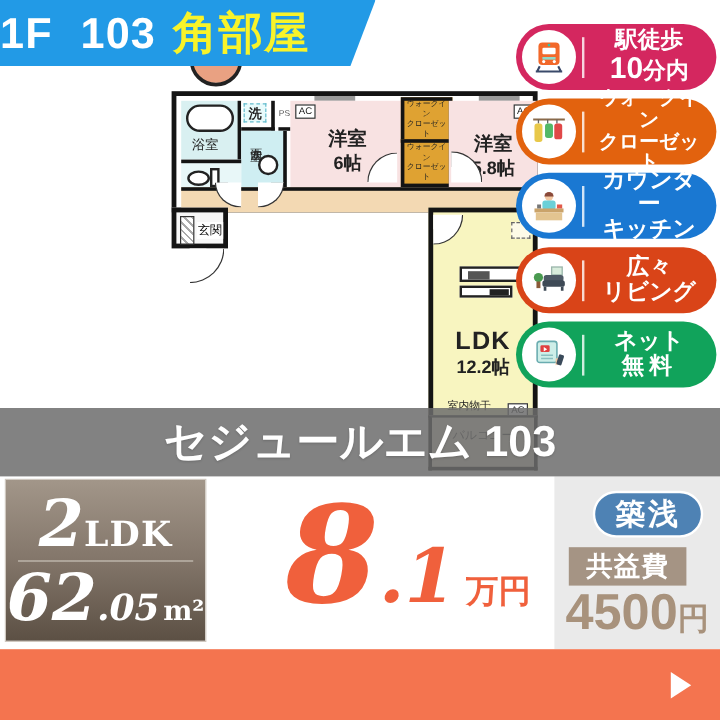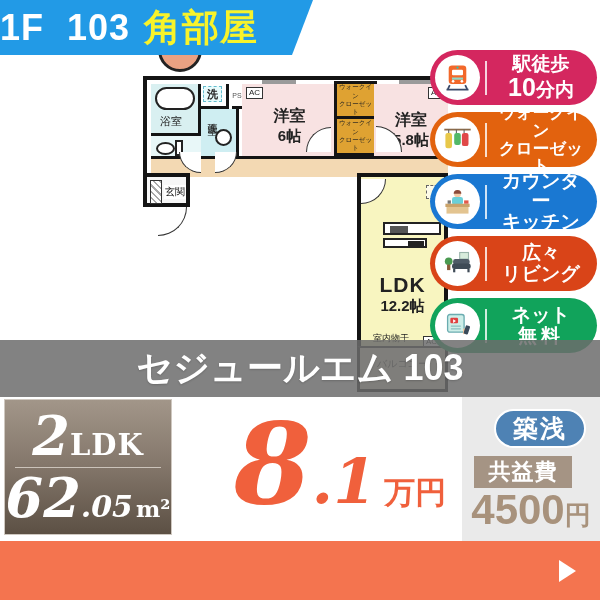--- a/index.html
+++ b/index.html
@@ -66,21 +66,21 @@
   .arc{position:absolute;background:#fff;}
   .arc-br{border-right:1.6px solid #333;border-bottom:1.6px solid #333;border-radius:0 0 100% 0;}
   .arc-bl{border-left:1.6px solid #333;border-bottom:1.6px solid #333;border-radius:0 0 0 100%;}
   .arc-tr{border-top:1.6px solid #333;border-right:1.6px solid #333;border-radius:0 100% 0 0;}
   .arc-tl{border-top:1.6px solid #333;border-left:1.6px solid #333;border-radius:100% 0 0 0;}
   .hatch{position:absolute;left:3px;top:3px;width:12px;height:24px;border:1.5px solid #333;
          background:repeating-linear-gradient(45deg,#fff 0 3px,#aaa 3px 4.5px);}
   .genkan-lbl{position:absolute;left:17px;top:8px;font-size:10px;background:#fff;padding:0 1px;}
   
   .badge{position:absolute;left:430px;width:167px;height:55px;border-radius:28px;z-index:6;
-         display:flex;align-items:center;padding-left:5px;box-sizing:border-box;margin-top:30px;}
+         display:flex;align-items:center;padding-left:5px;box-sizing:border-box;}
   .bicon{width:45px;height:45px;border-radius:50%;background:#fff;flex:none;
          display:flex;align-items:center;justify-content:center;}
   .bicon svg{width:33px;height:33px;}
   .bsep{width:2px;height:34px;background:rgba(255,255,255,.8);margin:0 6px 0 5px;flex:none;}
   .btext{flex:1;text-align:center;color:#fff;font-weight:800;font-size:19px;line-height:1.08;
          padding-right:8px;}
   .btext .big{font-size:25px;}
   .btext.small{font-size:16.5px;}
   
   .band{position:absolute;left:0;top:340px;width:600px;height:57px;z-index:8;
@@ -97,21 +97,21 @@
   .specrow{display:flex;align-items:baseline;line-height:1;}
   .sp-big{font-size:54px;font-style:italic;font-weight:700;}
   .sp-mid{font-size:29px;font-weight:700;letter-spacing:1px;}
   .sp-dec{font-size:30px;font-style:italic;font-weight:700;}
   .sp-unit{font-size:23px;font-weight:700;margin-left:3px;}
   .price{position:absolute;left:212px;top:408px;width:256px;height:130px;z-index:5;
          display:flex;align-items:baseline;justify-content:center;line-height:1;
          font-family:"DejaVu Serif",serif;font-style:italic;font-weight:700;}
   .pr-int{font-size:112px;}
   .pr-dec{font-size:62px;}
-  .pr-unit{font-size:31px;font-style:normal;font-weight:800;margin-left:8px;
+  .pr-unit{font-size:27px;font-style:normal;font-weight:800;margin-left:8px;
            font-family:"Liberation Sans",sans-serif;}
   .agepill{position:absolute;left:494px;top:409px;width:92px;height:39px;border-radius:21px;z-index:5;
            border:2px solid #fff;box-sizing:border-box;display:flex;align-items:center;justify-content:center;
            color:#fff;font-size:25px;font-weight:800;letter-spacing:2px;}
   .feelabel{position:absolute;left:474px;top:456px;width:98px;height:32px;z-index:5;
             display:flex;align-items:center;justify-content:center;color:#fff;font-size:22px;font-weight:800;letter-spacing:1px;}
   .feevalue{position:absolute;left:462px;top:489px;width:138px;z-index:5;text-align:center;
             color:#a8927c;font-weight:800;line-height:1;}
   .feevalue .num{font-size:42px;}
   .feevalue .yen{font-size:26px;}

